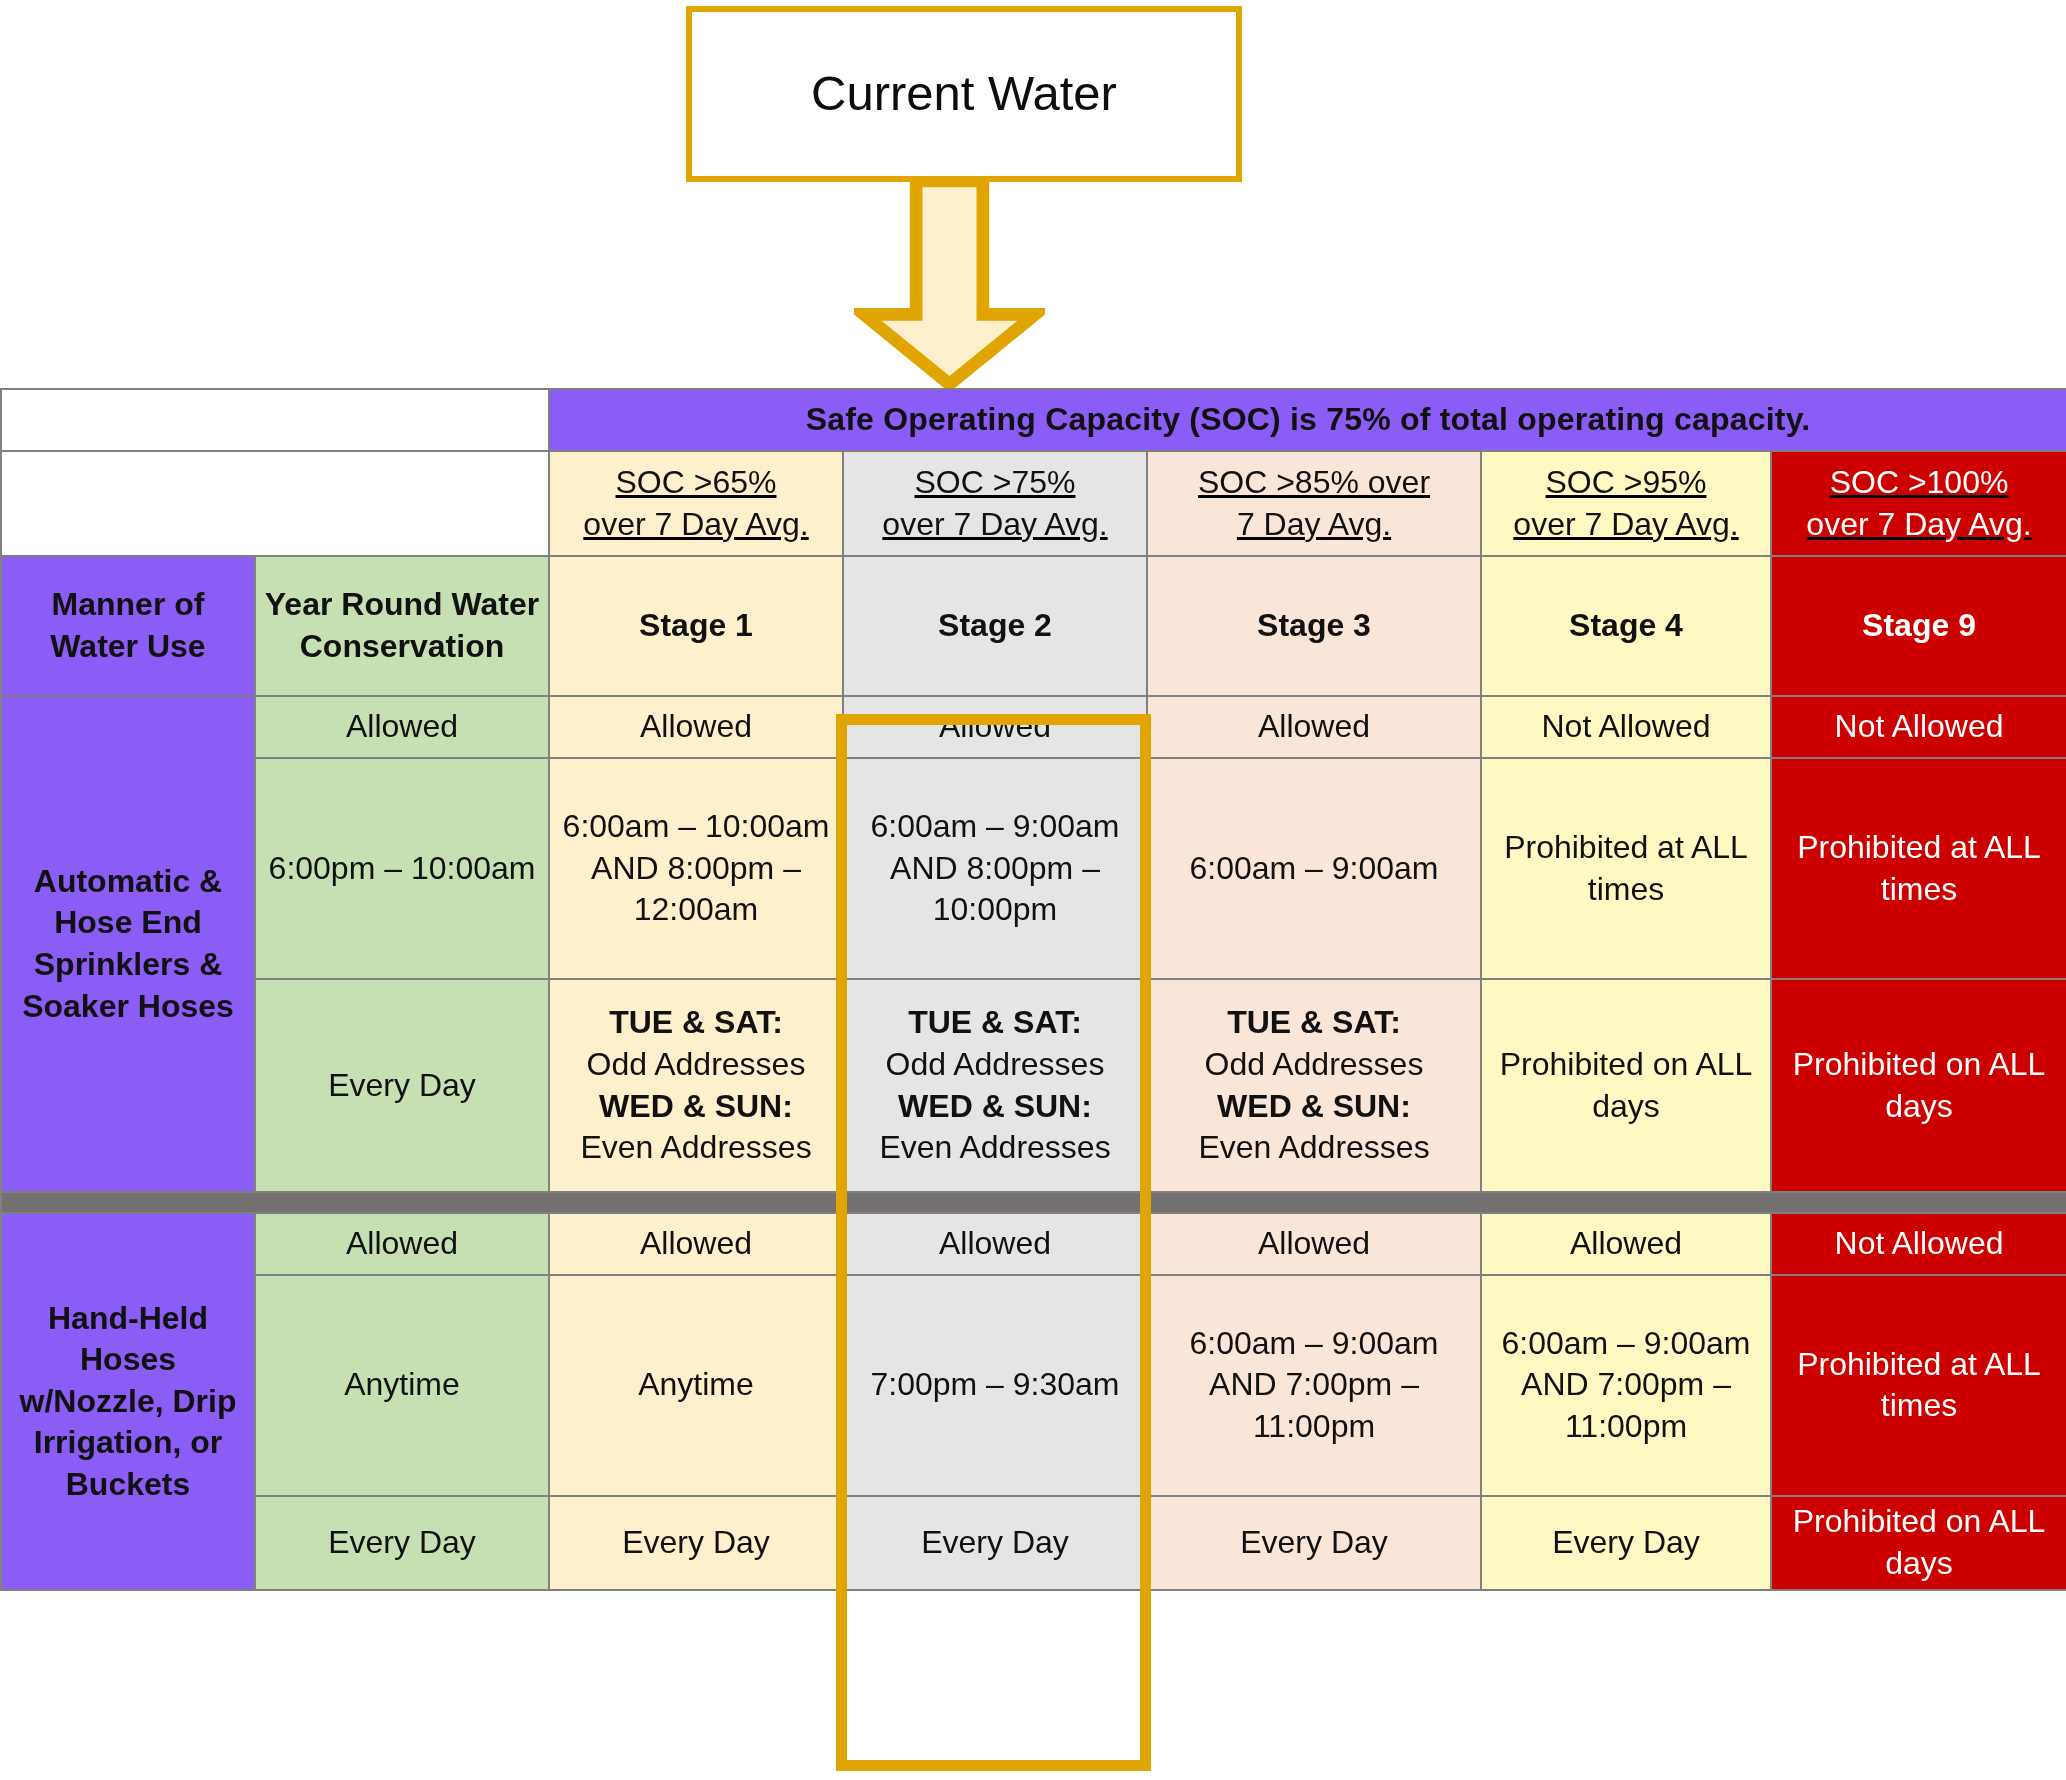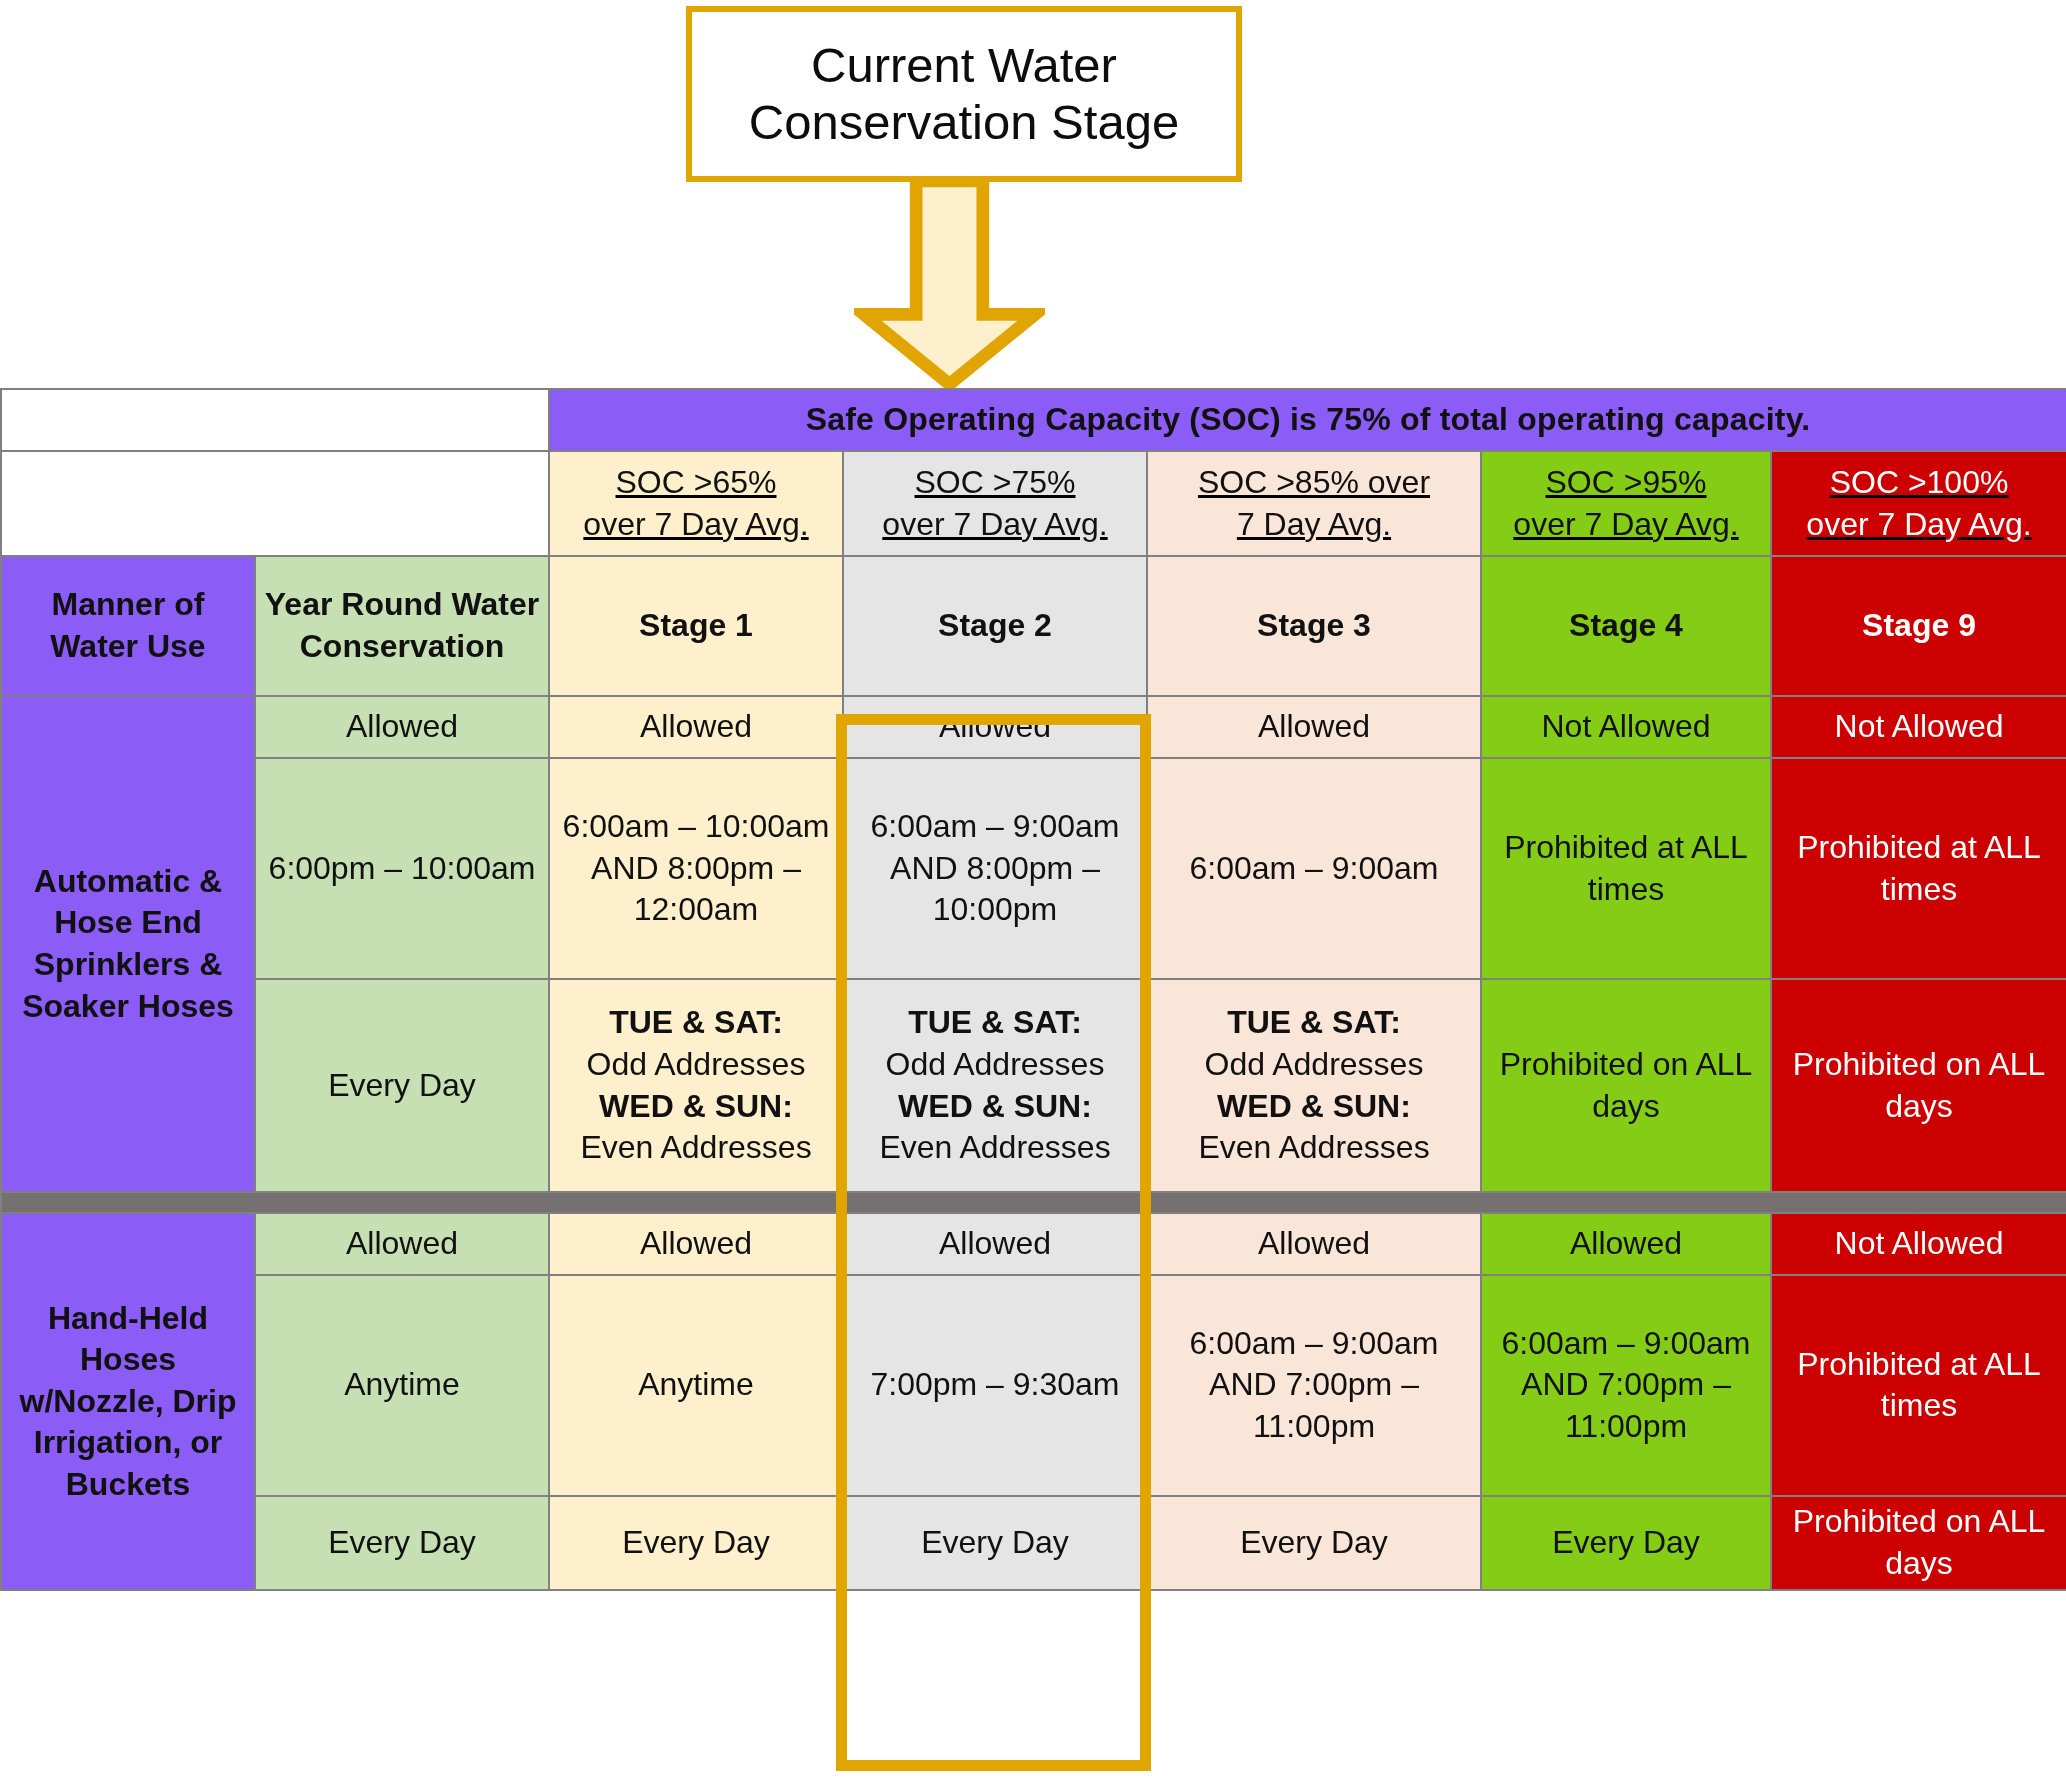--- a/index.html
+++ b/index.html
@@ -78,21 +78,21 @@
   .c5 { width: 290px; }
   .c6 { width: 296px; }
 
   
   .fill-white   { background: #ffffff; }
   .fill-gray    { background: #8b5cf6; }
   .fill-green   { background: #c6E0B4; }
   .fill-s1      { background: #FEF0CC; }
   .fill-s2      { background: #e5e5e5; }
   .fill-s3      { background: #FAE5D9; }
-  .fill-s4      { background: #84cc16; }
+  .fill-s4      { background: #fef9c3; }
   .fill-s5      { background: #CC0000; color: #ffffff !important; }
   .fill-divider { background: #767171; }
 
   .soc-banner {
     font-weight: bold;
     font-size: 38px;
     letter-spacing: 0.2px;
   }
   .soc-cell { font-size: 33px; line-height: 1.32; }
   .stage-title {
@@ -124,21 +124,20 @@
     pointer-events: none;
   }
 </style>
 </head>
 <body>
 
 <div id="callout-wrap">
   <div id="callout-box">
     <div>
       <div>Current Water</div>
-      <div>Conservation Stage</div>
     </div>
   </div>
   <svg id="callout-arrow" viewBox="0 0 240 262" xmlns="http://www.w3.org/2000/svg">
     <polygon points="78,0 162,0 162,168 228,168 120,256 12,168 78,168" fill="#FEF0CC" stroke="#E0A500" stroke-width="16" stroke-linejoin="miter"></polygon>
   </svg>
 </div>
 
 <table id="grid">
   <colgroup>
     <col class="c0">

